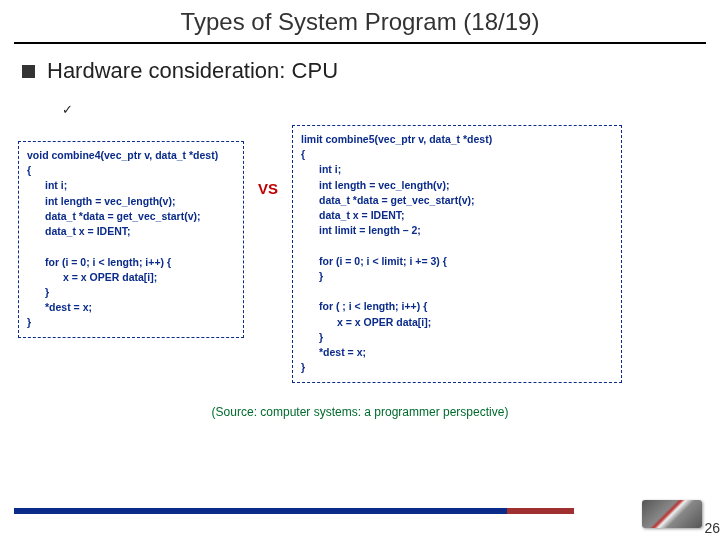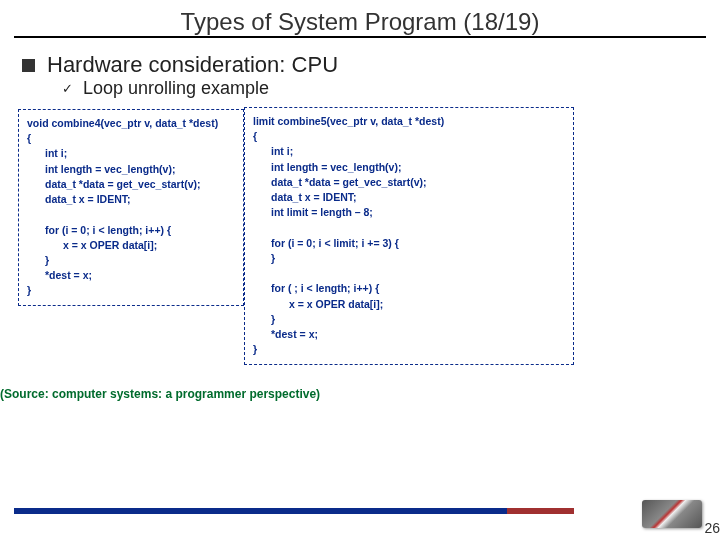--- a/index.html
+++ b/index.html
@@ -10,31 +10,32 @@
     background: #fff;
     font-family: Arial, Helvetica, sans-serif;
     position: relative;
     overflow: hidden;
   }
   .title {
     text-align: center;
     font-size: 24px;
     color: #333;
     padding-top: 8px;
+    padding-bottom: 6px;
   }
   .title-rule {
     border: none;
     border-top: 2px solid #000;
     margin: 0 14px 14px 14px;
   }
   .bullet-row {
     display: flex;
     align-items: center;
     margin-left: 22px;
-    margin-bottom: 0;
+    margin-bottom: 18px;
   }
   .square-bullet {
     width: 13px;
     height: 13px;
     background: #333;
     margin-right: 12px;
     flex-shrink: 0;
   }
   .bullet-text {
     font-size: 22px;
@@ -66,46 +67,46 @@
     font-family: Verdana, Geneva, sans-serif;
     font-weight: bold;
     font-size: 10.5px;
     color: #0a2b8a;
     line-height: 1.45;
     background: #fff;
     flex: 0 0 auto;
   }
   .code-left {
     width: 208px;
-    margin-top: 2px;
+    margin-top: 16px;
   }
   .code-right {
     width: 312px;
     margin-top: 0;
   }
   .vs-col {
     width: 48px;
     display: flex;
     align-items: center;
     justify-content: center;
     padding-top: 55px;
   }
   .vs-text {
     color: #c00000;
     font-weight: bold;
     font-size: 15px;
   }
   .ind1 { padding-left: 18px; display: block; }
   .ind2 { padding-left: 36px; display: block; }
   .source-line {
-    text-align: left;
+    text-align: center;
     margin-top: 22px;
     font-family: Verdana, Geneva, sans-serif;
     font-size: 12px;
-    font-weight: bold;
+    font-weight: normal;
     color: #006b2d;
   }
   .footer {
     position: absolute;
     left: 0;
     right: 0;
     bottom: 0;
     height: 46px;
   }
   .footer-bar {
@@ -141,48 +142,50 @@
 <div class="title">Types of System Program (18/19)</div>
 <hr class="title-rule">
 
 <div class="bullet-row">
   <div class="square-bullet"></div>
   <div class="bullet-text">Hardware consideration: CPU</div>
 </div>
 
 <div class="sub-row">
   <span class="check">✓</span>
-  <span class="sub-text">Loop unrolling example</span>
 </div>
 
 <div class="code-area">
   <div class="code-box code-left">
     <span>void combine4(vec_ptr v, data_t *dest)</span><br>
     <span>{</span><br>
     <span class="ind1">int i;</span>
     <span class="ind1">int length = vec_length(v);</span>
     <span class="ind1">data_t *data = get_vec_start(v);</span>
     <span class="ind1">data_t x = IDENT;</span>
     <br>
     <span class="ind1">for (i = 0; i &lt; length; i++) {</span>
     <span class="ind2">x = x OPER data[i];</span>
     <span class="ind1">}</span>
     <span class="ind1">*dest = x;</span>
     <span>}</span>
   </div>
 
+  <div class="vs-col">
+    <span class="vs-text">VS</span>
+  </div>
 
   <div class="code-box code-right">
     <span>limit combine5(vec_ptr v, data_t *dest)</span><br>
     <span>{</span><br>
     <span class="ind1">int i;</span>
     <span class="ind1">int length = vec_length(v);</span>
     <span class="ind1">data_t *data = get_vec_start(v);</span>
     <span class="ind1">data_t x = IDENT;</span>
-    <span class="ind1">int limit = length – 8;</span>
+    <span class="ind1">int limit = length – 2;</span>
     <br>
     <span class="ind1">for (i = 0; i &lt; limit; i += 3) {</span>
     <span class="ind1">}</span>
     <br>
     <span class="ind1">for ( ; i &lt; length; i++) {</span>
     <span class="ind2">x = x OPER data[i];</span>
     <span class="ind1">}</span>
     <span class="ind1">*dest = x;</span>
     <span>}</span>
   </div>

